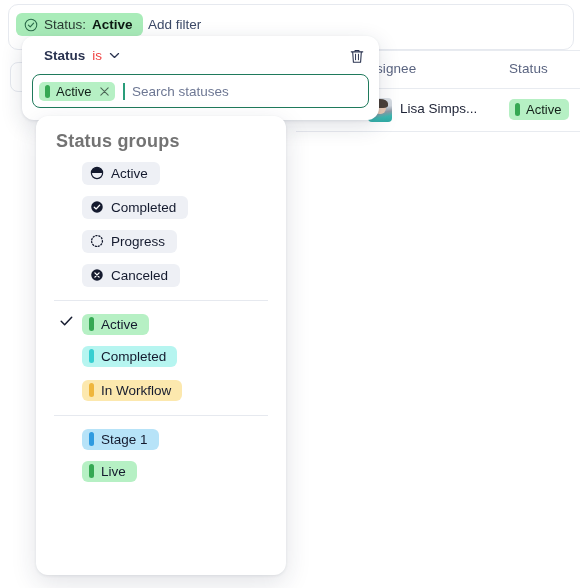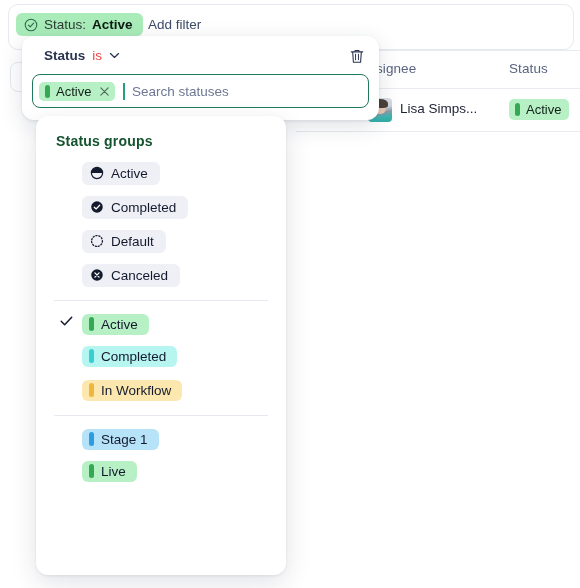--- a/index.html
+++ b/index.html
@@ -105,21 +105,21 @@
   .dropdown {
     position: absolute; left: 36px; top: 116px; width: 250px; height: 459px;
     background: #ffffff; border-radius: 12px;
     box-shadow: 0 8px 26px rgba(30,40,70,.13), 0 1px 3px rgba(30,40,70,.09);
     z-index: 6; overflow: hidden;
   }
   .sec-head {
     position: relative; display:flex; align-items:center; justify-content:space-between;
     padding: 0 24px 0 20px; height: 30px;
   }
-  .sec-head .t { font-size: 14px; font-weight: 700; color:#14532d; letter-spacing:.2px; }
+  .sec-head .t { font-size: 18px; font-weight: 700; color:#737373; letter-spacing:.2px; }
   .divider { height:1px; background:#e6e9ef; margin: 8px 18px 4px 18px; }
 
   .opt { display:flex; align-items:center; height: 34px; padding-left: 46px; position:relative; }
   .opt .tick { position:absolute; left: 24px; top: 10px; width: 13px; height: 12px; }
 
   .gchip {
     display:inline-flex; align-items:center; gap:7px;
     background:#eef0f5; border-radius:6px; padding:4px 12px 4px 8px;
   }
   .gchip .gtxt { font-size:13.5px; color:#141a2e; }
@@ -220,21 +220,21 @@
         </svg>
         <span class="gtxt">Completed</span>
       </span>
     </div>
 
     <div class="opt">
       <span class="gchip">
         <svg class="gicon" viewBox="0 0 16 16">
           <circle cx="8" cy="8" r="6.2" fill="none" stroke="#141a2e" stroke-width="1.5" stroke-dasharray="1.3 2.1" stroke-linecap="round"></circle>
         </svg>
-        <span class="gtxt">Default</span>
+        <span class="gtxt">Progress</span>
       </span>
     </div>
 
     <div class="opt">
       <span class="gchip">
         <svg class="gicon" viewBox="0 0 16 16">
           <circle cx="8" cy="8" r="6.6" fill="#141a2e"></circle>
           <path d="M5.6 5.6 L10.4 10.4 M10.4 5.6 L5.6 10.4" stroke="#fff" stroke-width="1.5" stroke-linecap="round"></path>
         </svg>
         <span class="gtxt">Canceled</span>

